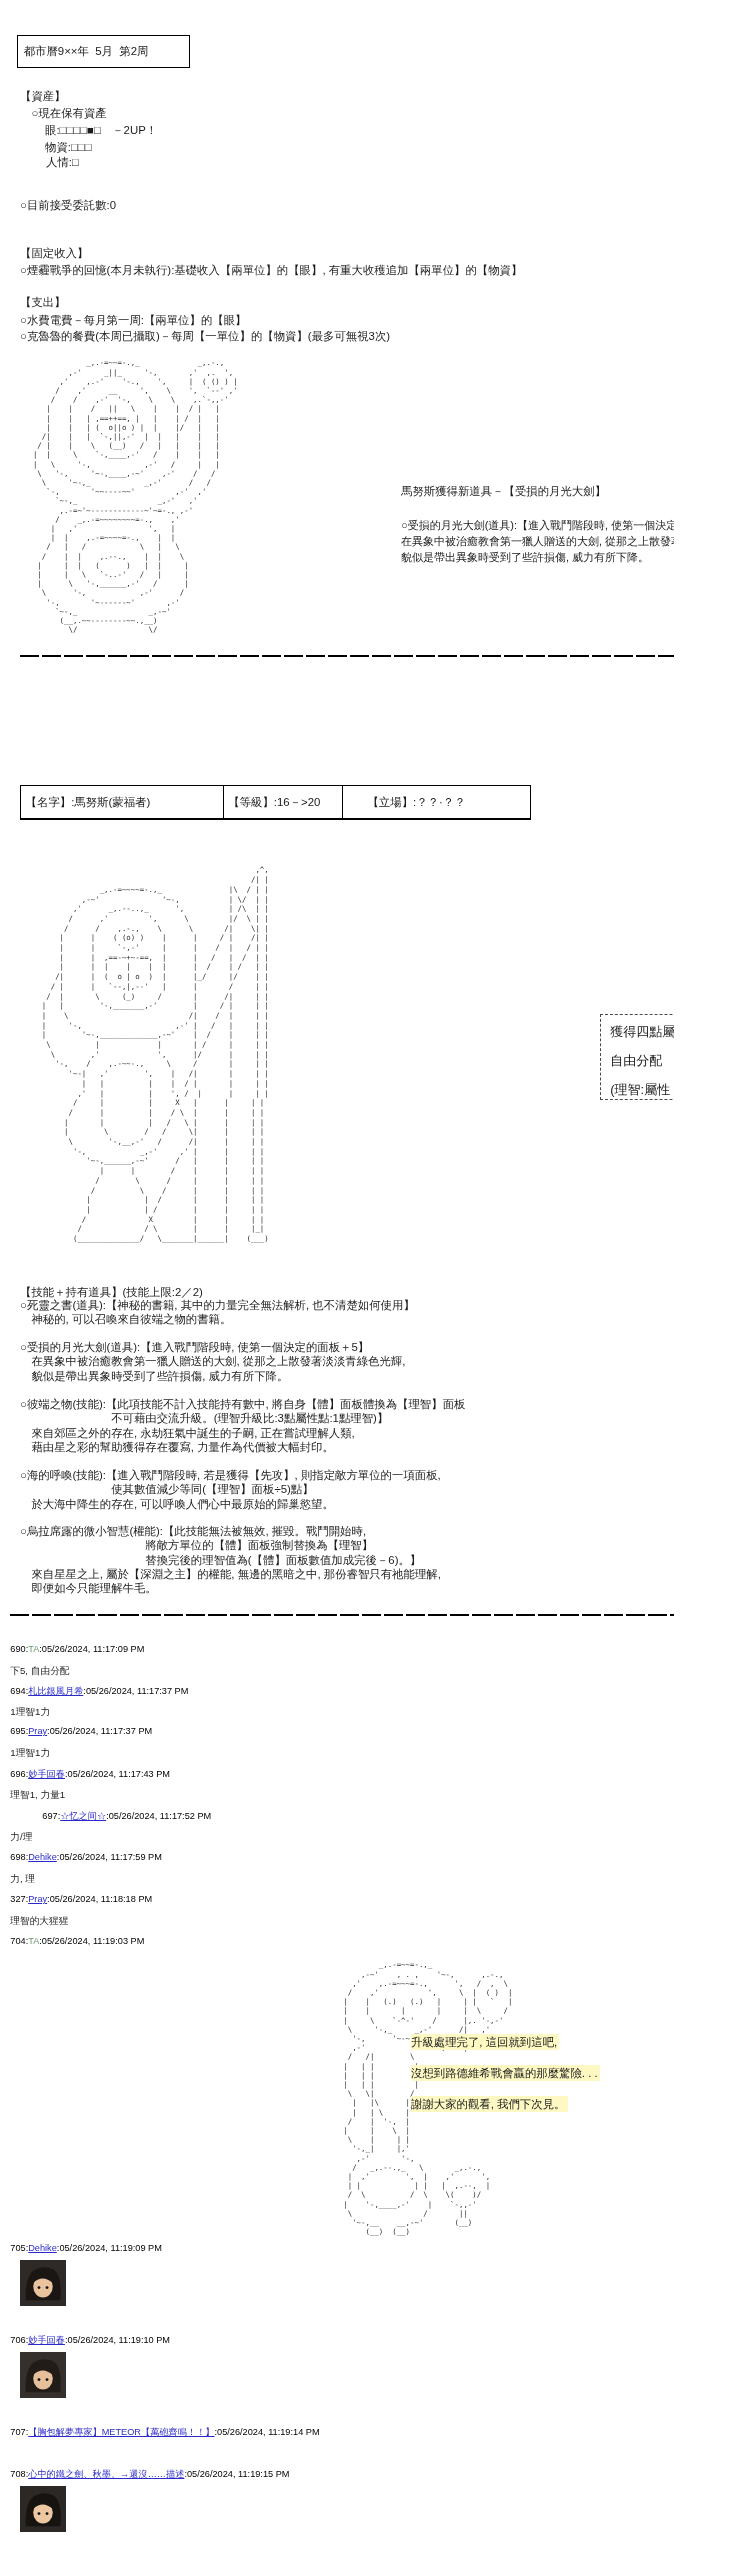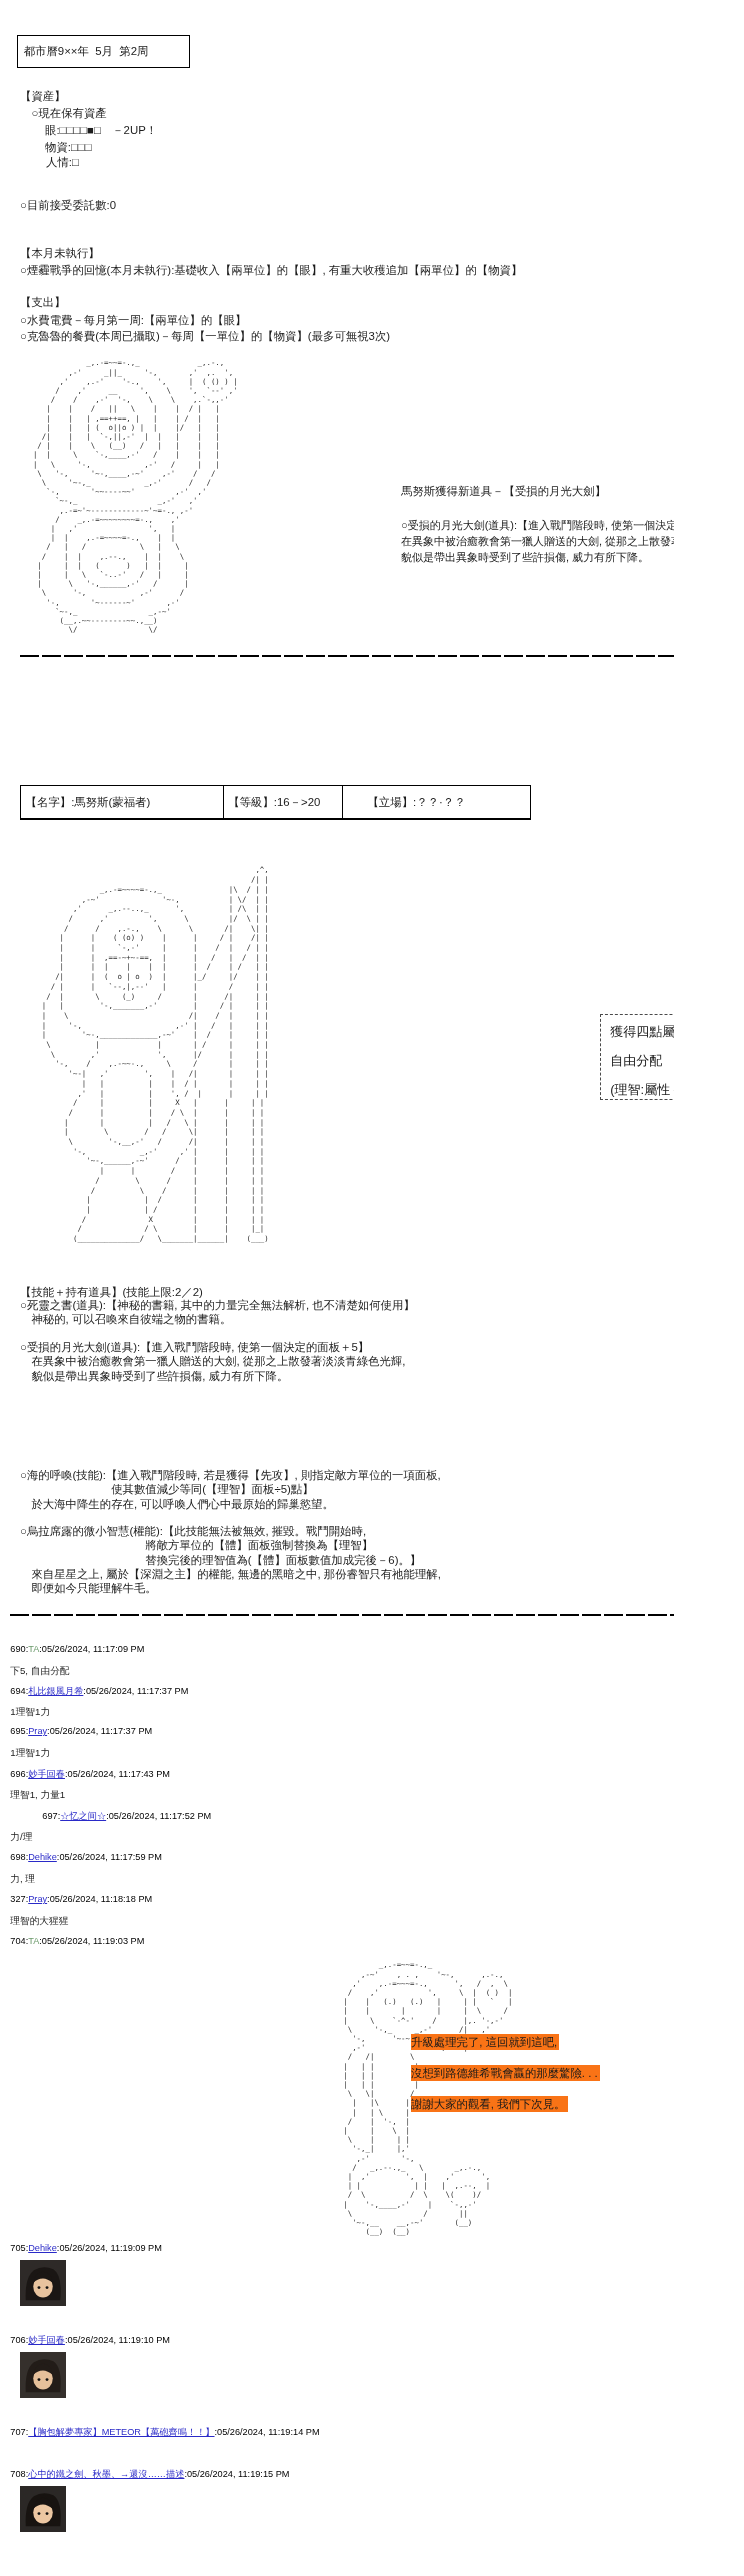--- a/index.html
+++ b/index.html
@@ -23,40 +23,40 @@
   .r1{height:32px;}
   .r2{height:27.5px;}
   .attrbox{border:1.7px dashed #4a4a4a;width:132px;height:86px;box-sizing:border-box;
            padding:8px 0 0 9.2px;}
   .attrbox div{font-size:13px;white-space:pre;margin-bottom:11px;}
   .skillblock{font-size:11.4px;line-height:14.3px;white-space:pre;color:#1c1c1c;}
   .meta{font-size:9.2px;white-space:pre;color:#000;}
   .pname-link{color:#2a2ac8;text-decoration:underline;}
   .pname-ta{color:#6b9a6b;}
   .pbody{font-size:9.7px;white-space:pre;color:#1c1c1c;}
-  .closing{font-size:11.4px;white-space:pre;background:#f97316;padding:0.6px 2.3px 0.6px 0;}
+  .closing{font-size:11.4px;white-space:pre;background:#fef9c3;padding:0.6px 2.3px 0.6px 0;}
   .avatar{width:46px;height:46px;display:block;}
 </style>
 </head>
 <body>
 
 <div class="page">
 
   <div class="abs headerbox" style="left:17px;top:35px;">
     <span>都市曆9××年  5月  第2周</span>
   </div>
 
   <div class="abs txt" style="left:20px;top:89px;">【資産】</div>
   <div class="abs txt" style="left:31.5px;top:106px;">○現在保有資產</div>
   <div class="abs txt" style="left:45px;top:123px;">眼:□□□□■□　－2UP！</div>
   <div class="abs txt" style="left:45px;top:140px;">物資:□□□</div>
   <div class="abs txt" style="left:46px;top:155px;">人情:□</div>
   <div class="abs txt" style="left:20px;top:198px;">○目前接受委託數:0</div>
 
-  <div class="abs txt" style="left:20px;top:246px;">【本月未執行】</div>
+  <div class="abs txt" style="left:20px;top:246px;">【固定收入】</div>
   <div class="abs txt" style="left:20px;top:263px;">○煙霾戰爭的回憶(本月未執行):基礎收入【兩單位】的【眼】, 有重大收穫追加【兩單位】的【物資】</div>
 
   <div class="abs txt" style="left:20px;top:295px;">【支出】</div>
   <div class="abs txt" style="left:20px;top:313px;">○水費電費－每月第一周:【兩單位】的【眼】</div>
   <div class="abs txt" style="left:20px;top:329px;">○克魯魯的餐費(本周已攝取)－每周【一單位】的【物資】(最多可無視3次)</div>
 
   <pre class="abs aa" style="left:24px;top:351px;">              _,.-=~~=-.,_             _,.-.,
           ,-'     _||_     '-,       ,'  ,.  ',
         ,'    ,.-'    '-.,    ',     |  ( () ) |
        /    ,'     __     ',    \    ',  `--' ,'
@@ -147,20 +147,24 @@
     <div>自由分配</div>
     <div>(理智:屬性－1:3)</div>
   </div>
 
   <div class="abs skillblock" style="left:20px;top:1285px;">【技能＋持有道具】(技能上限:2／2)</div>
   <div class="abs skillblock" style="left:20px;top:1298px;">○死靈之書(道具):【神秘的書籍, 其中的力量完全無法解析, 也不清楚如何使用】
 　神秘的, 可以召喚來自彼端之物的書籍。</div>
   <div class="abs skillblock" style="left:20px;top:1340px;">○受損的月光大劍(道具):【進入戰鬥階段時, 使第一個決定的面板＋5】
 　在異象中被治癒教會第一獵人贈送的大劍, 從那之上散發著淡淡青綠色光輝,
 　貌似是帶出異象時受到了些許損傷, 威力有所下降。</div>
+  <div class="abs skillblock" style="left:20px;top:1397px;">○彼端之物(技能):【此項技能不計入技能持有數中, 將自身【體】面板體換為【理智】面板
+　　　　　　　　不可藉由交流升級。(理智升級比:3點屬性點:1點理智)】
+　來自郊區之外的存在, 永劫狂氣中誕生的子嗣, 正在嘗試理解人類,
+　藉由星之彩的幫助獲得存在覆寫, 力量作為代價被大幅封印。</div>
   <div class="abs skillblock" style="left:20px;top:1468px;">○海的呼喚(技能):【進入戰鬥階段時, 若是獲得【先攻】, 則指定敵方單位的一項面板,
 　　　　　　　　使其數值減少等同(【理智】面板÷5)點】
 　於大海中降生的存在, 可以呼喚人們心中最原始的歸巢慾望。</div>
   <div class="abs skillblock" style="left:20px;top:1524px;">○烏拉席露的微小智慧(權能):【此技能無法被無效, 摧毀。戰鬥開始時,
 　　　　　　　　　　　將敵方單位的【體】面板強制替換為【理智】
 　　　　　　　　　　　替換完後的理智值為(【體】面板數值加成完後－6)。】
 　來自星星之上, 屬於【深淵之主】的權能, 無邊的黑暗之中, 那份睿智只有祂能理解,
 　即便如今只能理解牛毛。</div>
 
   <div class="abs divider" style="left:10.3px;top:1614px;width:720px;"></div>

